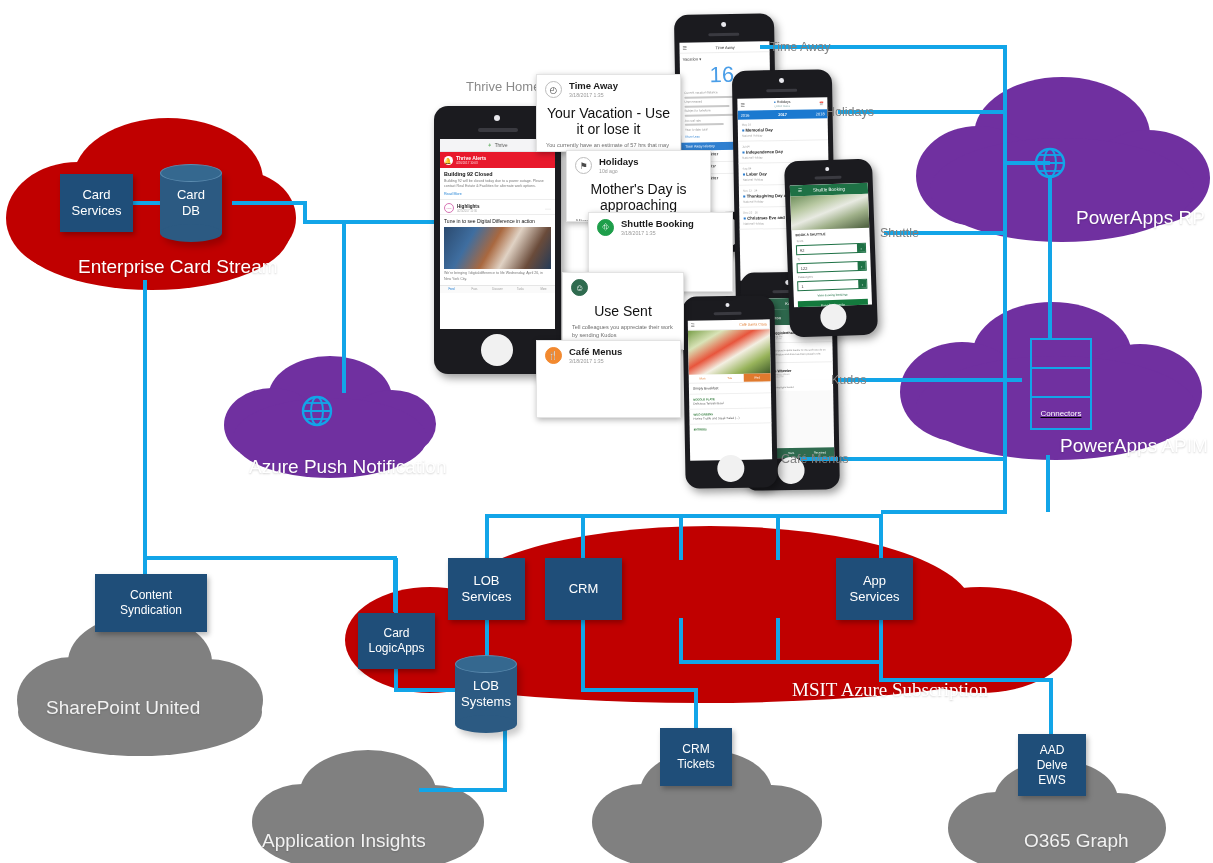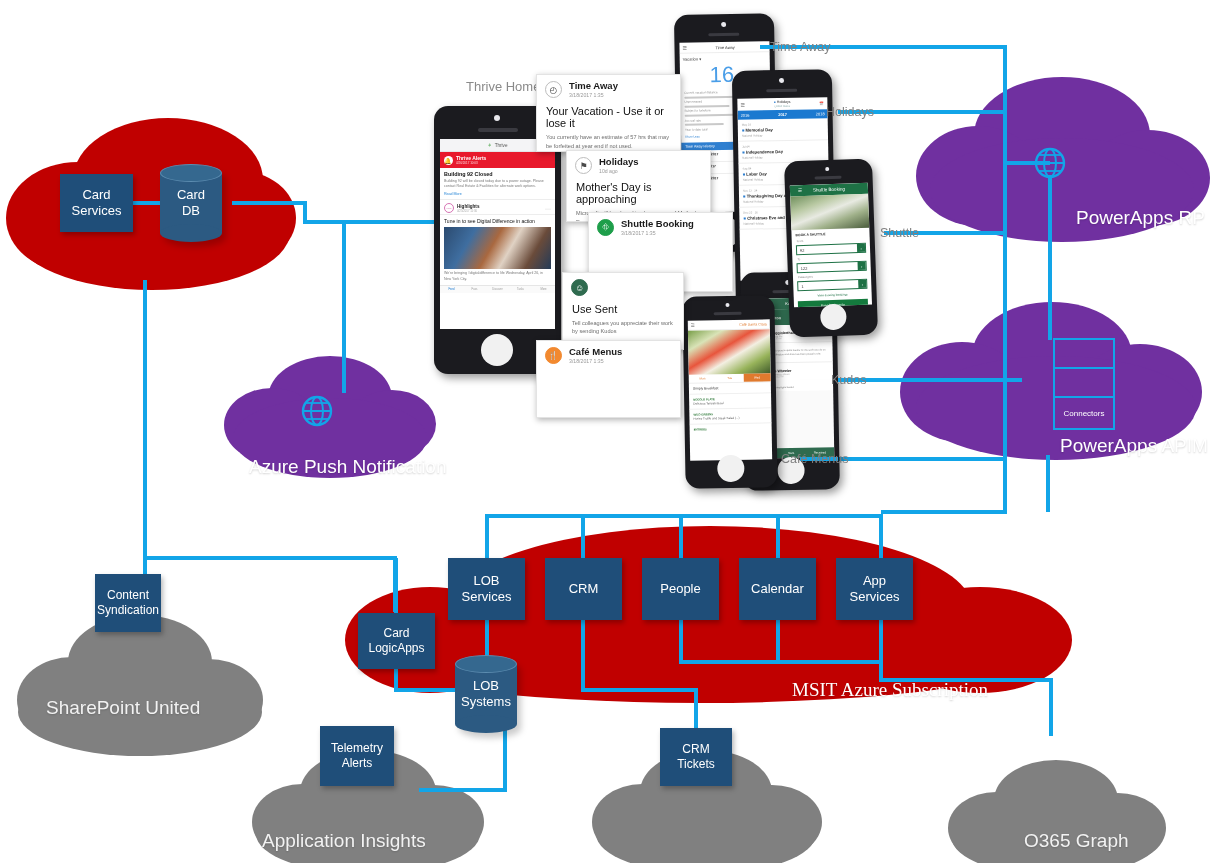--- a/index.html
+++ b/index.html
@@ -114,21 +114,21 @@
   }
   .ocard .chead{display:flex;align-items:center;padding:6px 8px 2px 8px;}
   .ocard .cicon{
     width:17px;height:17px;border-radius:50%;margin-right:7px;flex:none;
     display:flex;align-items:center;justify-content:center;color:#fff;font-size:9px;
     border:1px solid #bdbdbd;box-sizing:border-box;
   }
   .ocard .ctitle{font-size:9.5px;color:#1a1a1a;font-weight:bold;line-height:1.1;}
   .ocard .ctime{font-size:5.2px;color:#9a9a9a;margin-top:1px;}
   .ocard .cbody{padding:3px 9px 5px 9px;}
-  .ocard .chead2{font-size:11px;color:#111;margin:2px 0 4px 0;}
+  .ocard .chead2{font-size:14px;color:#111;margin:2px 0 4px 0;text-align:center;}
   .ocard .ctext{font-size:5.6px;color:#6d6d6d;line-height:1.45;}
   .ocard .clink{font-size:5.8px;color:#1b7fd4;margin-top:5px;}
 
   
   .th-top{background:#f4f4f6;height:12px;display:flex;align-items:center;justify-content:center;
           font-size:4.6px;color:#555;border-bottom:1px solid #e4e4e6;}
   .th-alert{background:#e8192c;color:#fff;padding:3px 4px;display:flex;align-items:center;}
   .th-alert .dot{width:9px;height:9px;border-radius:50%;background:#fff;color:#e8192c;
                  display:flex;align-items:center;justify-content:center;font-size:6px;margin-right:3px;}
   .th-sec{padding:3px 4px;border-bottom:1px solid #ededed;}
@@ -614,21 +614,21 @@
       <div class="shadow"></div>
       <div class="body"></div>
       <div class="bot"></div>
       <div class="top"></div>
       <div class="lbl">
           <span style="white-space:pre-line;">Card
 DB</span>
         </div>
     </div>
 
-    <div class="nbox" style="left:95px;top:574px;width:66px;height:58px;font-size:12px;">
+    <div class="nbox" style="left:95px;top:574px;width:112px;height:58px;font-size:12px;">
       <span style="white-space:pre-line;">Content
 Syndication</span>
     </div>
 
     <div class="nbox" style="left:358px;top:613px;width:77px;height:56px;font-size:12px;">
       <span style="white-space:pre-line;">Card
 LogicApps</span>
     </div>
 
     <div class="nbox" style="left:448px;top:558px;width:77px;height:62px;">
@@ -644,45 +644,40 @@
       <div class="lbl">
           <span style="white-space:pre-line;">LOB
 Systems</span>
         </div>
     </div>
 
     <div class="nbox" style="left:545px;top:558px;width:77px;height:62px;">
       <span style="white-space:pre-line;">CRM</span>
     </div>
 
-    <div class="nbox" style="left:642px;top:558px;width:77px;height:62px;">
-      <span style="white-space:pre-line;">People</span>
-    </div>
-
-    <div class="nbox" style="left:739px;top:558px;width:77px;height:62px;">
-      <span style="white-space:pre-line;">Calendar</span>
-    </div>
+
 
     <div class="nbox" style="left:836px;top:558px;width:77px;height:62px;">
       <span style="white-space:pre-line;">App
 Services</span>
     </div>
 
-    <div class="nbox" style="left:320px;top:726px;width:74px;height:60px;font-size:12px;">
-      <span style="white-space:pre-line;">Telemetry
-Alerts</span>
-    </div>
 
     <div class="nbox" style="left:660px;top:728px;width:72px;height:58px;font-size:12px;">
       <span style="white-space:pre-line;">CRM
 Tickets</span>
     </div>
 
-
-    <div class="connstack" style="left:1053px;top:338px;width:62px;height:92px;">
+    <div class="nbox" style="left:1018px;top:734px;width:68px;height:62px;font-size:12px;">
+      <span style="white-space:pre-line;">AAD
+Delve
+EWS</span>
+    </div>
+
+    <div class="connstack" style="left:1030px;top:338px;width:62px;height:92px;text-decoration:underline;">
       <div class="row" style="height:33%;"></div>
       <div class="row" style="height:33%;"></div>
       <div class="row" style="height:34%;">
         <div class="ctext">Connectors</div>
       </div>
     </div>
 
     <svg style="position:absolute;left:300px;top:394px;width:34px;height:34px;" viewBox="0 0 34 34">
       <circle cx="17" cy="17" r="14" fill="none" stroke="#12A5E8" stroke-width="2.4"></circle>
       <ellipse cx="17" cy="17" rx="6" ry="14" fill="none" stroke="#12A5E8" stroke-width="2"></ellipse>
@@ -694,20 +689,21 @@
     <svg style="position:absolute;left:1033px;top:146px;width:34px;height:34px;" viewBox="0 0 34 34">
       <circle cx="17" cy="17" r="14" fill="none" stroke="#12A5E8" stroke-width="2.4"></circle>
       <ellipse cx="17" cy="17" rx="6" ry="14" fill="none" stroke="#12A5E8" stroke-width="2"></ellipse>
       <line x1="3" y1="17" x2="31" y2="17" stroke="#12A5E8" stroke-width="2"></line>
       <line x1="6" y1="9" x2="28" y2="9" stroke="#12A5E8" stroke-width="1.8"></line>
       <line x1="6" y1="25" x2="28" y2="25" stroke="#12A5E8" stroke-width="1.8"></line>
     </svg>
   </div>
 
   <div style="position:absolute;left:0;top:0;width:1213px;height:863px;z-index:8;pointer-events:none;">
+    <div class="cloudcap" style="left:78px;top:256px;">Enterprise Card Stream</div>
     <div class="cloudcap" style="left:249px;top:456px;">Azure Push Notification</div>
     <div class="cloudcap" style="left:1076px;top:207px;">PowerApps RP</div>
     <div class="cloudcap" style="left:1060px;top:435px;">PowerApps APIM</div>
     <div class="cloudcap" style="left:792px;top:679px;font-family:Liberation Serif, serif;">MSIT Azure Subscription</div>
     <div class="cloudcap gray" style="left:46px;top:697px;">SharePoint United</div>
     <div class="cloudcap gray" style="left:262px;top:830px;">Application Insights</div>
     <div class="cloudcap gray" style="left:643px;top:864px;">CRM Online</div>
     <div class="cloudcap gray" style="left:1024px;top:830px;">O365 Graph</div>
 
     <div class="conlabel" style="left:770px;top:40px;">Time Away</div>

